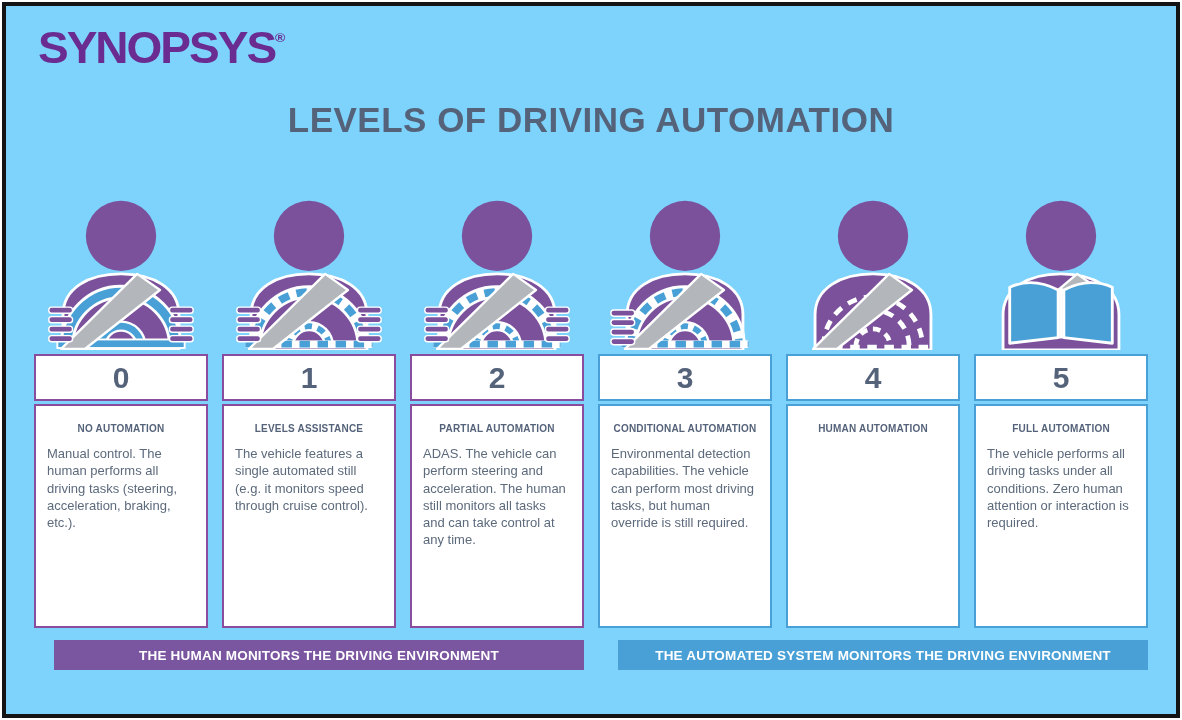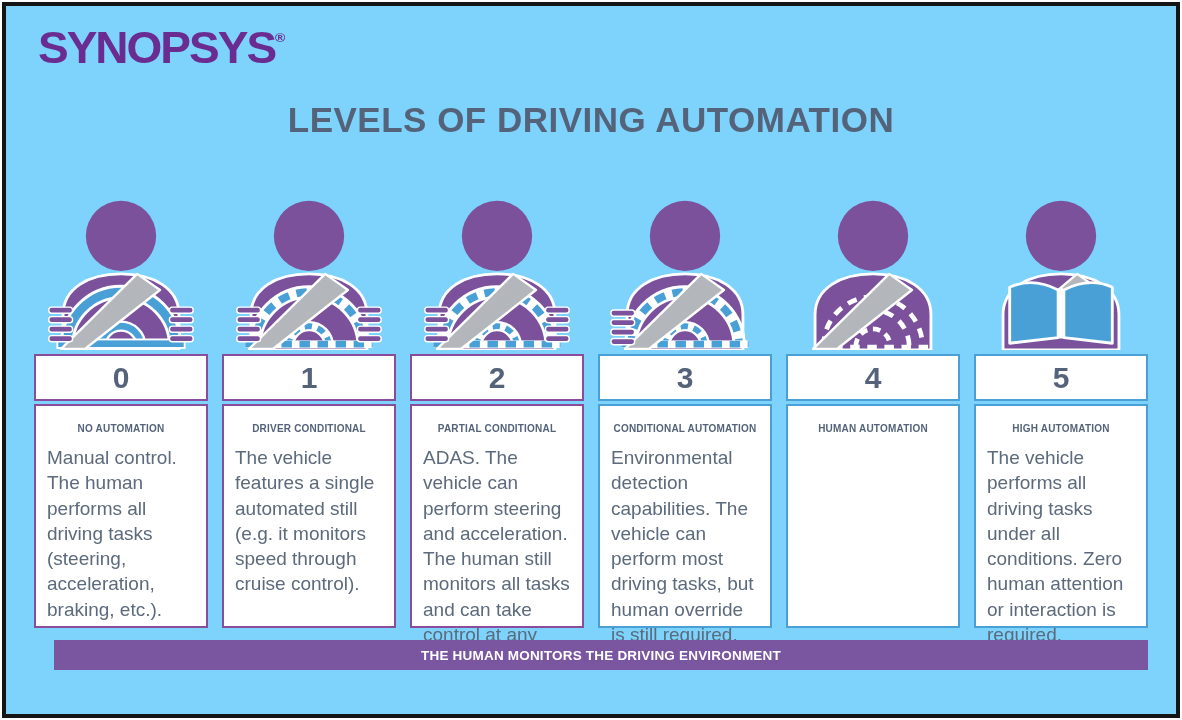--- a/index.html
+++ b/index.html
@@ -46,21 +46,21 @@
   .card-body {
     border:2px solid var(--c); height:200px; background:#fff;
     padding:10px 11px 10px 11px;
   }
   .card-body h3 {
     margin:6px 0 10px; text-align:center;
     font-size:10px; font-weight:700; color:var(--heading-slate); line-height:1.3;
     letter-spacing:0.2px;
   }
   .card-body p {
-    margin:0; font-size:19px; color:var(--body-text); line-height:1.33;
+    margin:0; font-size:13px; color:var(--body-text); line-height:1.33;
   }
   .banners-row {
     position:absolute; top:634px; left:28px; right:28px;
     display:flex; gap:14px;
   }
   .banner {
     flex:1 1 0; height:30px;
     display:flex; align-items:center; justify-content:center;
     color:#fff; font-size:13.5px; font-weight:600; letter-spacing:0.2px;
     white-space:nowrap;
@@ -191,30 +191,30 @@
     <div class="card-body">
       <h3>NO AUTOMATION</h3>
       <p>Manual control. The human performs all driving tasks (steering, acceleration, braking, etc.).</p>
     </div>
   </div>
       <div class="col human">
     <div class="card-number">
       <span>1</span>
     </div>
     <div class="card-body">
-      <h3>DRIVER CONDITIONAL</h3>
+      <h3>LEVELS ASSISTANCE</h3>
       <p>The vehicle features a single automated still (e.g. it monitors speed through cruise control).</p>
     </div>
   </div>
       <div class="col human">
     <div class="card-number">
       <span>2</span>
     </div>
     <div class="card-body">
-      <h3>PARTIAL CONDITIONAL</h3>
+      <h3>PARTIAL AUTOMATION</h3>
       <p>ADAS. The vehicle can perform steering and acceleration. The human still monitors all tasks and can take control at any time.</p>
     </div>
   </div>
       <div class="col automated">
     <div class="card-number">
       <span>3</span>
     </div>
     <div class="card-body">
       <h3>CONDITIONAL AUTOMATION</h3>
       <p>Environmental detection capabilities. The vehicle can perform most driving tasks, but human override is still required.</p>
@@ -226,23 +226,24 @@
     </div>
     <div class="card-body">
       <h3>HUMAN AUTOMATION</h3>
     </div>
   </div>
       <div class="col automated">
     <div class="card-number">
       <span>5</span>
     </div>
     <div class="card-body">
-      <h3>HIGH AUTOMATION</h3>
+      <h3>FULL AUTOMATION</h3>
       <p>The vehicle performs all driving tasks under all conditions. Zero human attention or interaction is required.</p>
     </div>
   </div>
     </div>
 
   <div class="banners-row">
     <div class="banner human">THE HUMAN MONITORS THE DRIVING ENVIRONMENT</div>
+    <div class="banner automated">THE AUTOMATED SYSTEM MONITORS THE DRIVING ENVIRONMENT</div>
   </div>
 
 </div>
 
 </body></html>

